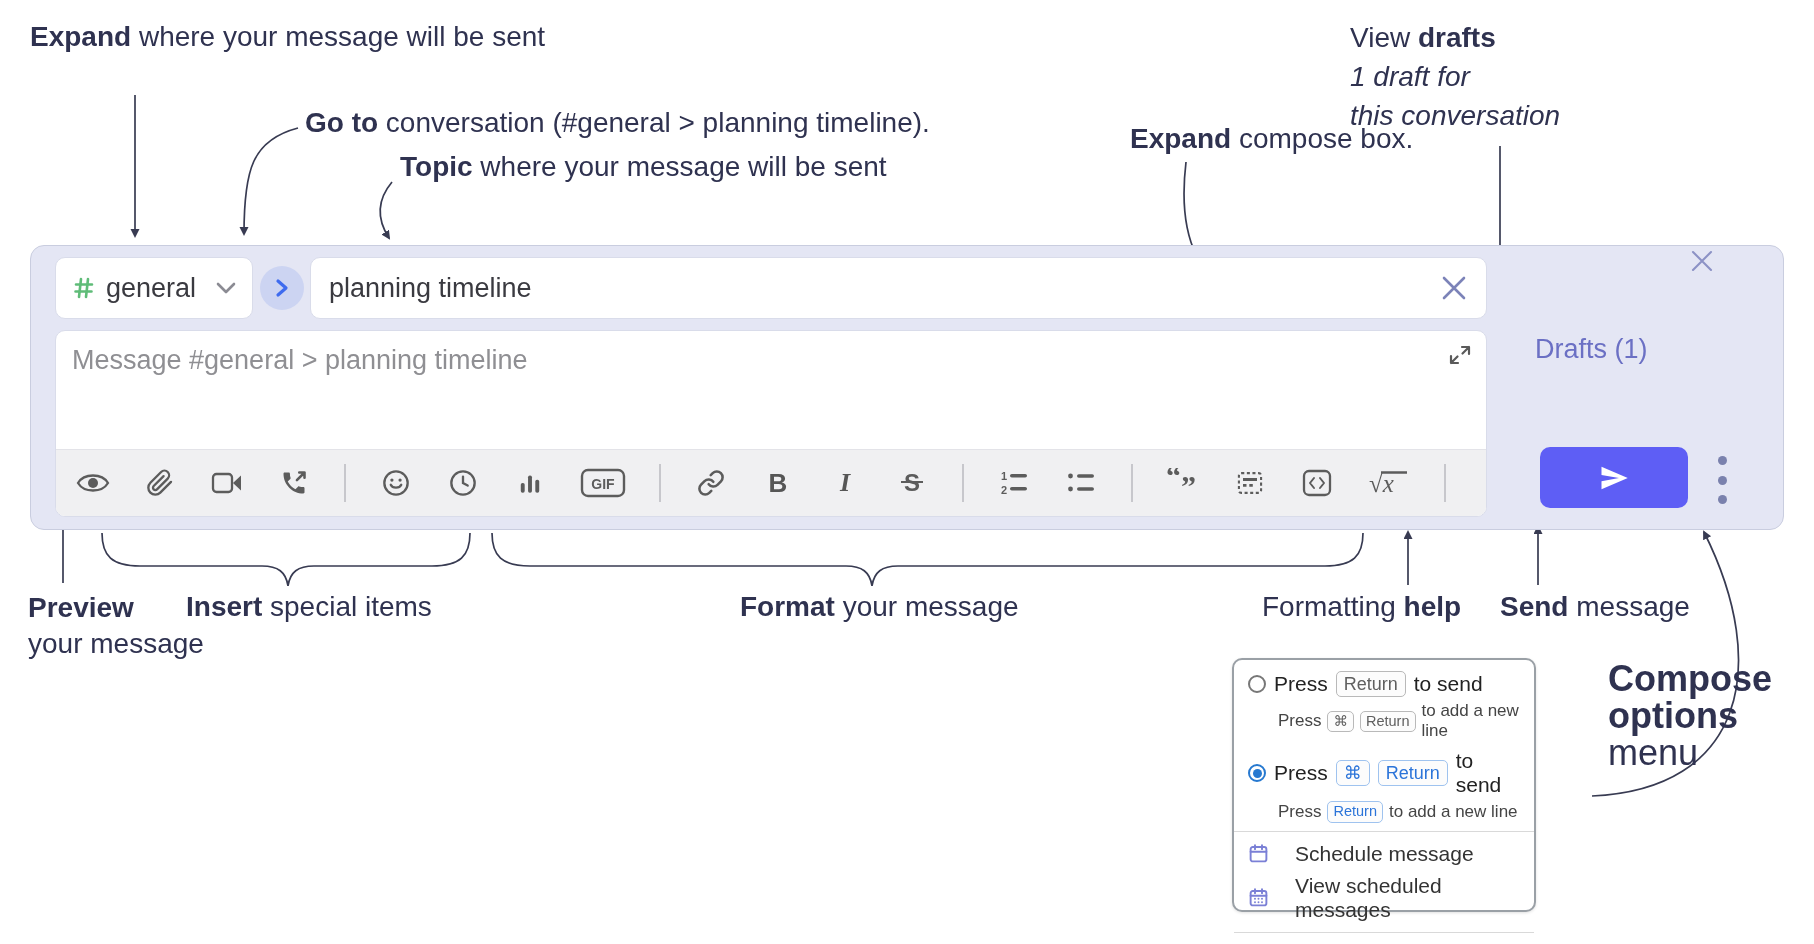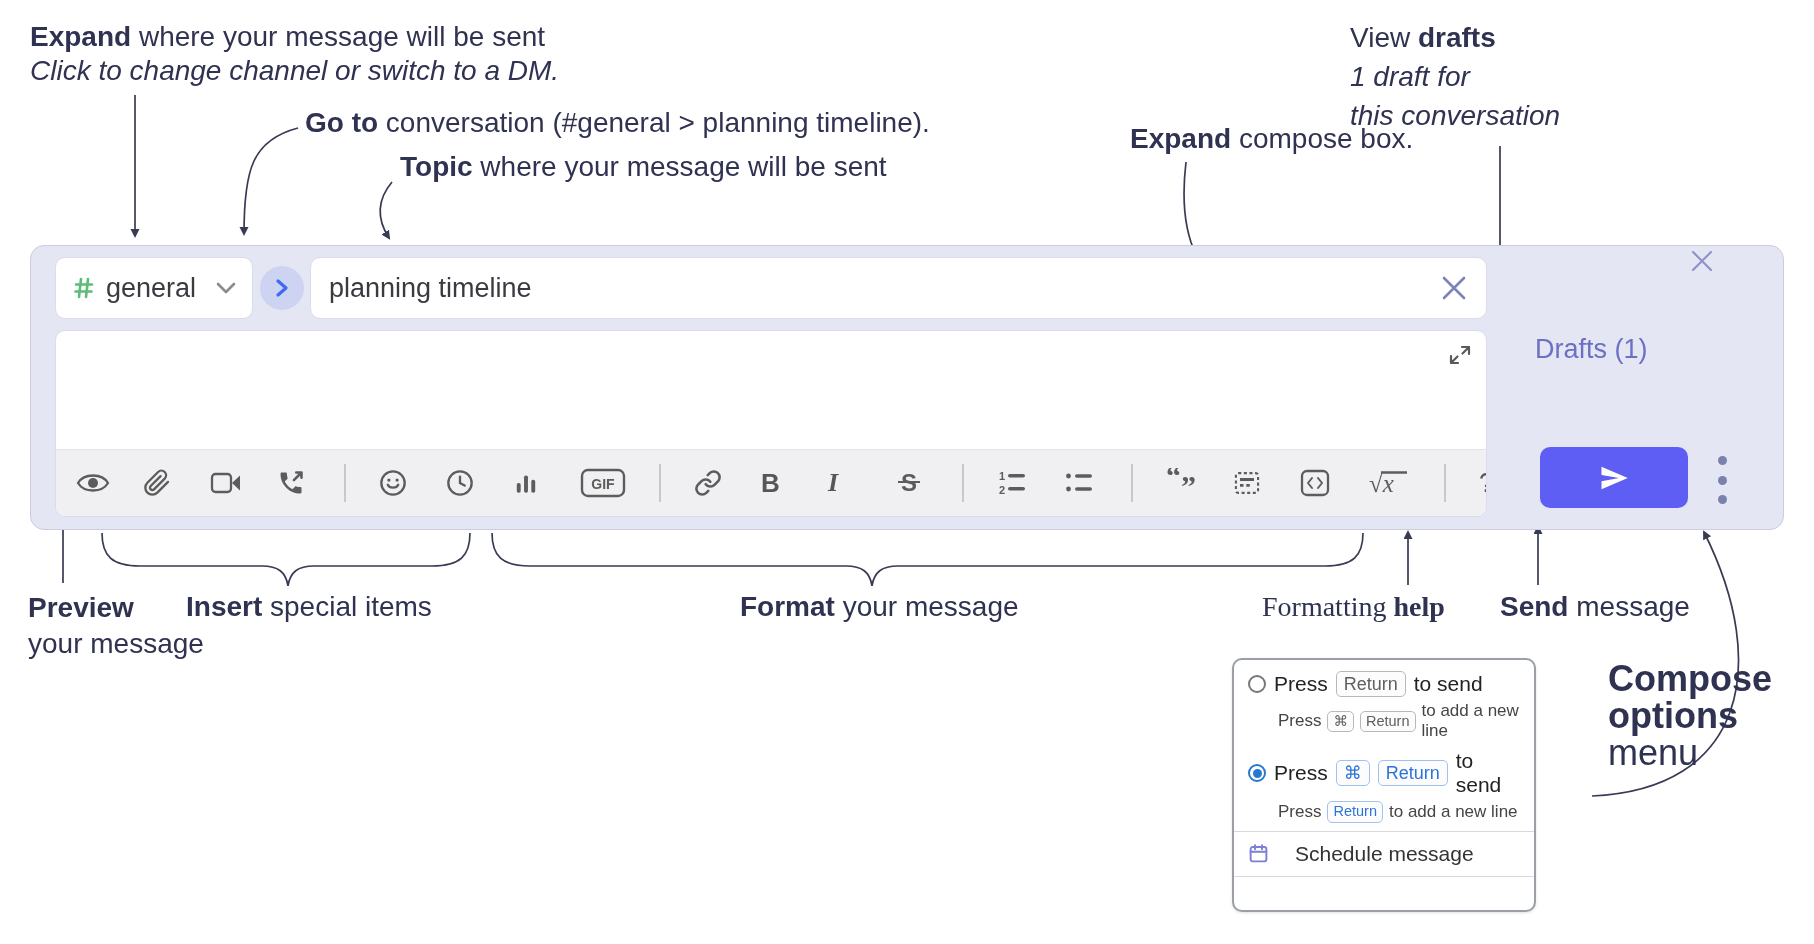--- a/index.html
+++ b/index.html
@@ -27,21 +27,21 @@
   .close-x { left:1688px; top:247px; width:28px; height:28px; display:flex;
     align-items:center; justify-content:center; cursor:pointer; }
   .msg-area { left:55px; top:330px; width:1432px; height:187px; background:#fff;
     border:1px solid #d9dcea; border-radius:10px; overflow:hidden; }
   .msg-placeholder { padding:14px 16px; font-size:27px; color:#8f8f93; }
   .expand-ic { position:absolute; right:14px; top:12px; }
   .toolbar { position:absolute; left:0; right:0; bottom:0; height:67px;
     background:#f0f0f2; border-top:1px solid #e3e3e8; display:flex;
     align-items:center; gap:33px; padding:0 20px; }
   .tb-ic { width:34px; height:30px; display:flex; align-items:center;
-    justify-content:flex-start; cursor:pointer; flex:0 0 auto; }
+    justify-content:center; cursor:pointer; flex:0 0 auto; }
   .tb-div { width:2px; height:38px; background:#c7c7cc; flex:0 0 auto; }
   .tb-txt { font-size:26px; color:#565656; font-weight:700; }
   .drafts-link { left:1535px; top:334px; font-size:27px; color:#6b70c4; cursor:pointer; }
   .send-btn { left:1540px; top:447px; width:148px; height:61px; background:#5e5ef5;
     border:none; border-radius:10px; display:flex; align-items:center;
     justify-content:center; cursor:pointer; }
   .ellipsis { left:1706px; top:452px; width:32px; height:56px; display:flex;
     flex-direction:column; align-items:center; justify-content:space-between;
     padding:4px 0; cursor:pointer; }
   .dot { width:9px; height:9px; border-radius:50%; background:#7a81ad; }
@@ -85,21 +85,20 @@
     <path d="M1408,585 L1408,532" marker-end="url(#ah)"></path>
     <path d="M1538,585 L1538,527" marker-end="url(#ah)"></path>
     <path d="M1592,796 C1742,790 1772,668 1704,532" marker-end="url(#ah)"></path>
     <path d="M102,533 C102,556 112,566 140,566 L262,566 C278,566 286,572 288,586 C290,572 298,566 314,566 L432,566 C460,566 470,556 470,533"></path>
     <path d="M492,533 C492,556 502,566 530,566 L846,566 C862,566 870,572 872,586 C874,572 882,566 898,566 L1325,566 C1353,566 1363,556 1363,533"></path>
   </g>
 </svg>
 
 <div class="abs ann" style="left:30px;top:20px;">
   <div><b>Expand</b><span> where your message will be sent</span></div>
-  <div class="it">Click to change channel or switch to a DM.</div>
 </div>
 <div class="abs ann" style="left:305px;top:106px;">
   <b>Go to</b><span> conversation (#general &gt; planning timeline).</span>
 </div>
 <div class="abs ann" style="left:400px;top:150px;">
   <b>Topic</b><span> where your message will be sent</span>
 </div>
 <div class="abs ann" style="left:1130px;top:122px;">
   <b>Expand</b><span> compose box.</span>
 </div>
@@ -140,20 +139,21 @@
   </svg>
 </div>
 
 <div class="abs close-x">
   <svg width="24" height="24" viewBox="0 0 24 24" stroke="#8c92c5" stroke-width="2.1" stroke-linecap="round">
     <path d="M3,3 L21,21 M21,3 L3,21"></path>
   </svg>
 </div>
 
 <div class="abs msg-area">
+  <div class="msg-placeholder">Message #general &gt; planning timeline</div>
   <div class="expand-ic">
     <svg width="24" height="24" viewBox="0 0 24 24" stroke="#5a5a5a" stroke-width="2.2" fill="none" stroke-linecap="round" stroke-linejoin="round">
       <path d="M14,4 L21,4 L21,11 M21,4 L14.5,10.5 M10,20 L3,20 L3,13 M3,20 L9.5,13.5"></path>
     </svg>
   </div>
 
   <div class="toolbar">
     <span class="tb-ic">
       <svg width="34" height="26" viewBox="0 0 34 26" fill="none" stroke="#5c5c5c" stroke-width="2.3">
         <path d="M2,13 C8,3 26,3 32,13 C26,23 8,23 2,13 Z"></path>
@@ -287,21 +287,21 @@
 <div class="abs ann" style="left:28px;top:590px;line-height:36px;">
   <div><b>Preview</b></div>
   <div>your message</div>
 </div>
 <div class="abs ann" style="left:186px;top:590px;">
   <b>Insert</b><span> special items</span>
 </div>
 <div class="abs ann" style="left:740px;top:590px;">
   <b>Format</b><span> your message</span>
 </div>
-<div class="abs ann" style="left:1262px;top:590px;font-family:Liberation Serif, serif;">
+<div class="abs ann" style="left:1262px;top:590px;">
   <span>Formatting </span><b>help</b>
 </div>
 <div class="abs ann" style="left:1500px;top:590px;">
   <b>Send</b><span> message</span>
 </div>
 <div class="abs ann" style="left:1608px;top:660px;line-height:37px;font-size:36px;">
   <div><b>Compose</b></div>
   <div><b>options</b></div>
   <div>menu</div>
 </div>
@@ -336,16 +336,33 @@
 
   <div class="pm-item">
     <span>
       <svg width="21" height="21" viewBox="0 0 24 24" fill="none" stroke="#7b80d6" stroke-width="2.2" stroke-linecap="round">
         <rect x="3" y="4.5" width="18" height="16.5" rx="2.5"></rect>
         <path d="M8,2.5 L8,7 M16,2.5 L16,7 M3,10 L21,10"></path>
       </svg>
     </span>
     <span>Schedule message</span>
   </div>
+  <div class="pm-item">
+    <span>
+      <svg width="21" height="21" viewBox="0 0 24 24" fill="none" stroke="#7b80d6" stroke-width="2.2" stroke-linecap="round">
+        <rect x="3" y="4.5" width="18" height="16.5" rx="2.5"></rect>
+        <path d="M8,2.5 L8,7 M16,2.5 L16,7 M3,10 L21,10"></path>
+        <g fill="#7b80d6" stroke="none">
+          <circle cx="8" cy="13.5" r="1.1"></circle>
+            <circle cx="12" cy="13.5" r="1.1"></circle>
+          <circle cx="16" cy="13.5" r="1.1"></circle>
+            <circle cx="8" cy="17.5" r="1.1"></circle>
+          <circle cx="12" cy="17.5" r="1.1"></circle>
+            <circle cx="16" cy="17.5" r="1.1"></circle>
+        </g>
+      </svg>
+    </span>
+    <span>View scheduled messages</span>
+  </div>
 
   <div class="pm-divider"></div>
 
 </div>
 
 </body></html>

